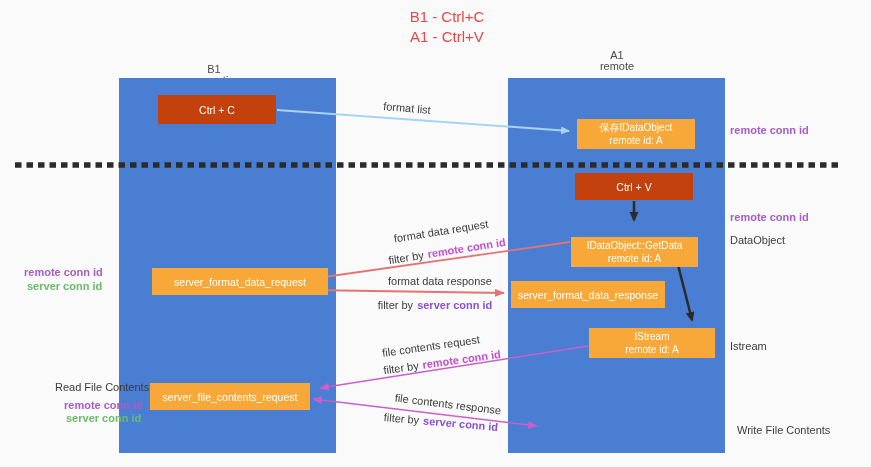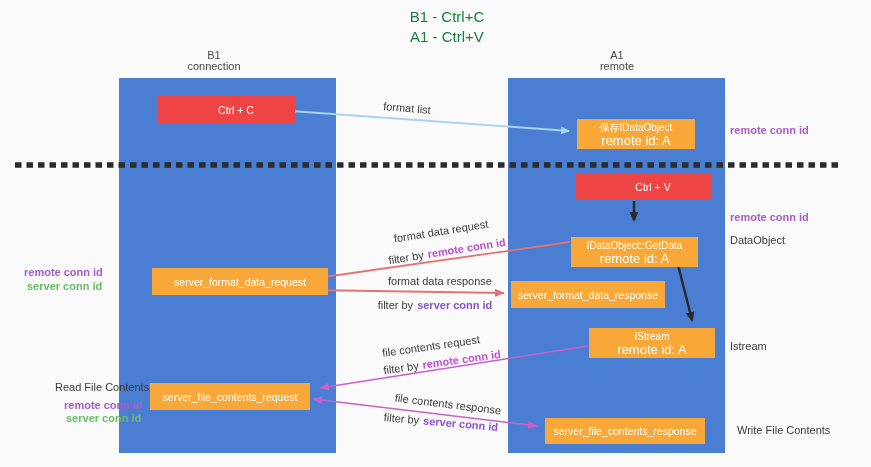--- a/index.html
+++ b/index.html
@@ -1,30 +1,30 @@
 <!DOCTYPE html>
 <html><head>
 <meta charset="utf-8">
 <style>
   html,body { margin:0; padding:0; background:#fafafa; font-family:"Liberation Sans","DejaVu Sans",sans-serif; }
   .stage { position:relative; width:871px; height:467px; background:#fafafa; overflow:hidden; }
 
   .title { position:absolute; left:447px; top:7px; transform:translateX(-50%);
-           text-align:center; font-size:15px; line-height:20px; color:#15803d; }
+           text-align:center; font-size:15px; line-height:20px; color:#ef4444; }
 
   .col-header { position:absolute; transform:translateX(-50%); text-align:center;
                 font-size:11px; line-height:11px; color:#4a4a4a; }
 
   .col { position:absolute; background:#4a7ed3; }
 
   .node { position:absolute; display:flex; flex-direction:column; align-items:center;
           justify-content:center; color:#ffffff; text-align:center; white-space:nowrap; }
-  .node.green  { background:#ef4444; font-size:11px;padding-left:19px; }
+  .node.green  { background:#c2410c; font-size:11px; }
   .node.orange { background:#f7a838; font-size:10.5px; }
-  .node .l2 { font-size:13px; line-height:13px; }
+  .node .l2 { font-size:10px; line-height:13px; }
   .node .l1 { font-size:10px; line-height:13px; }
   .node.one-line { font-size:10.5px; }
 
   svg.overlay { position:absolute; left:0; top:0; pointer-events:none; }
 
   .lbl { position:absolute; white-space:nowrap; font-size:11px; color:#3c3c3c; }
   .lbl.center { transform:translate(-50%,-50%); }
   .lbl.bold { font-weight:bold; }
   .purple  { color:#a85cc8; }
   .greenlb { color:#68bd68; }
@@ -35,21 +35,21 @@
 </head>
 <body>
 
 <div class="stage">
 
   <div class="title">
     <div>B1 - Ctrl+C</div>
     <div>A1 - Ctrl+V</div>
   </div>
 
-  <div class="col-header" style="left:214px; top:50px;">
+  <div class="col-header" style="left:214px; top:64px;">
     <div>B1</div>
     <div>connection</div>
   </div>
   <div class="col-header" style="left:617px; top:50px;">
     <div>A1</div>
     <div>remote</div>
   </div>
 
   <div class="col" style="left:119px; top:78px; width:217px; height:375px;"></div>
   <div class="col" style="left:508px; top:78px; width:217px; height:375px;"></div>
@@ -118,23 +118,20 @@
 
   <div class="node orange" style="left:589px; top:328px; width:126px; height:30px;">
     <div class="l1">IStream</div>
     <div class="l2">remote id: A</div>
   </div>
 
   <div class="node orange one-line" style="left:150px; top:383px; width:160px; height:27px;">
     <div>server_file_contents_request</div>
   </div>
 
-  <div class="node orange one-line" style="left:545px; top:418px; width:160px; height:26px;">
-    <div>server_file_contents_response</div>
-  </div>
 
   <div class="lbl center" style="left:407px; top:108px; transform:translate(-50%,-50%) rotate(5deg);">format list</div>
 
   <div class="lbl center" style="left:441px; top:231px; transform:translate(-50%,-50%) rotate(-9deg);">format data request</div>
 
   <div class="lbl center filter-label" style="left:447px; top:251px; transform:translate(-50%,-50%) rotate(-9deg);">
     <span class="fb">filter by</span><span class="magenta">remote conn id</span>
   </div>
 
   <div class="lbl center" style="left:440px; top:281px;">format data response</div>

